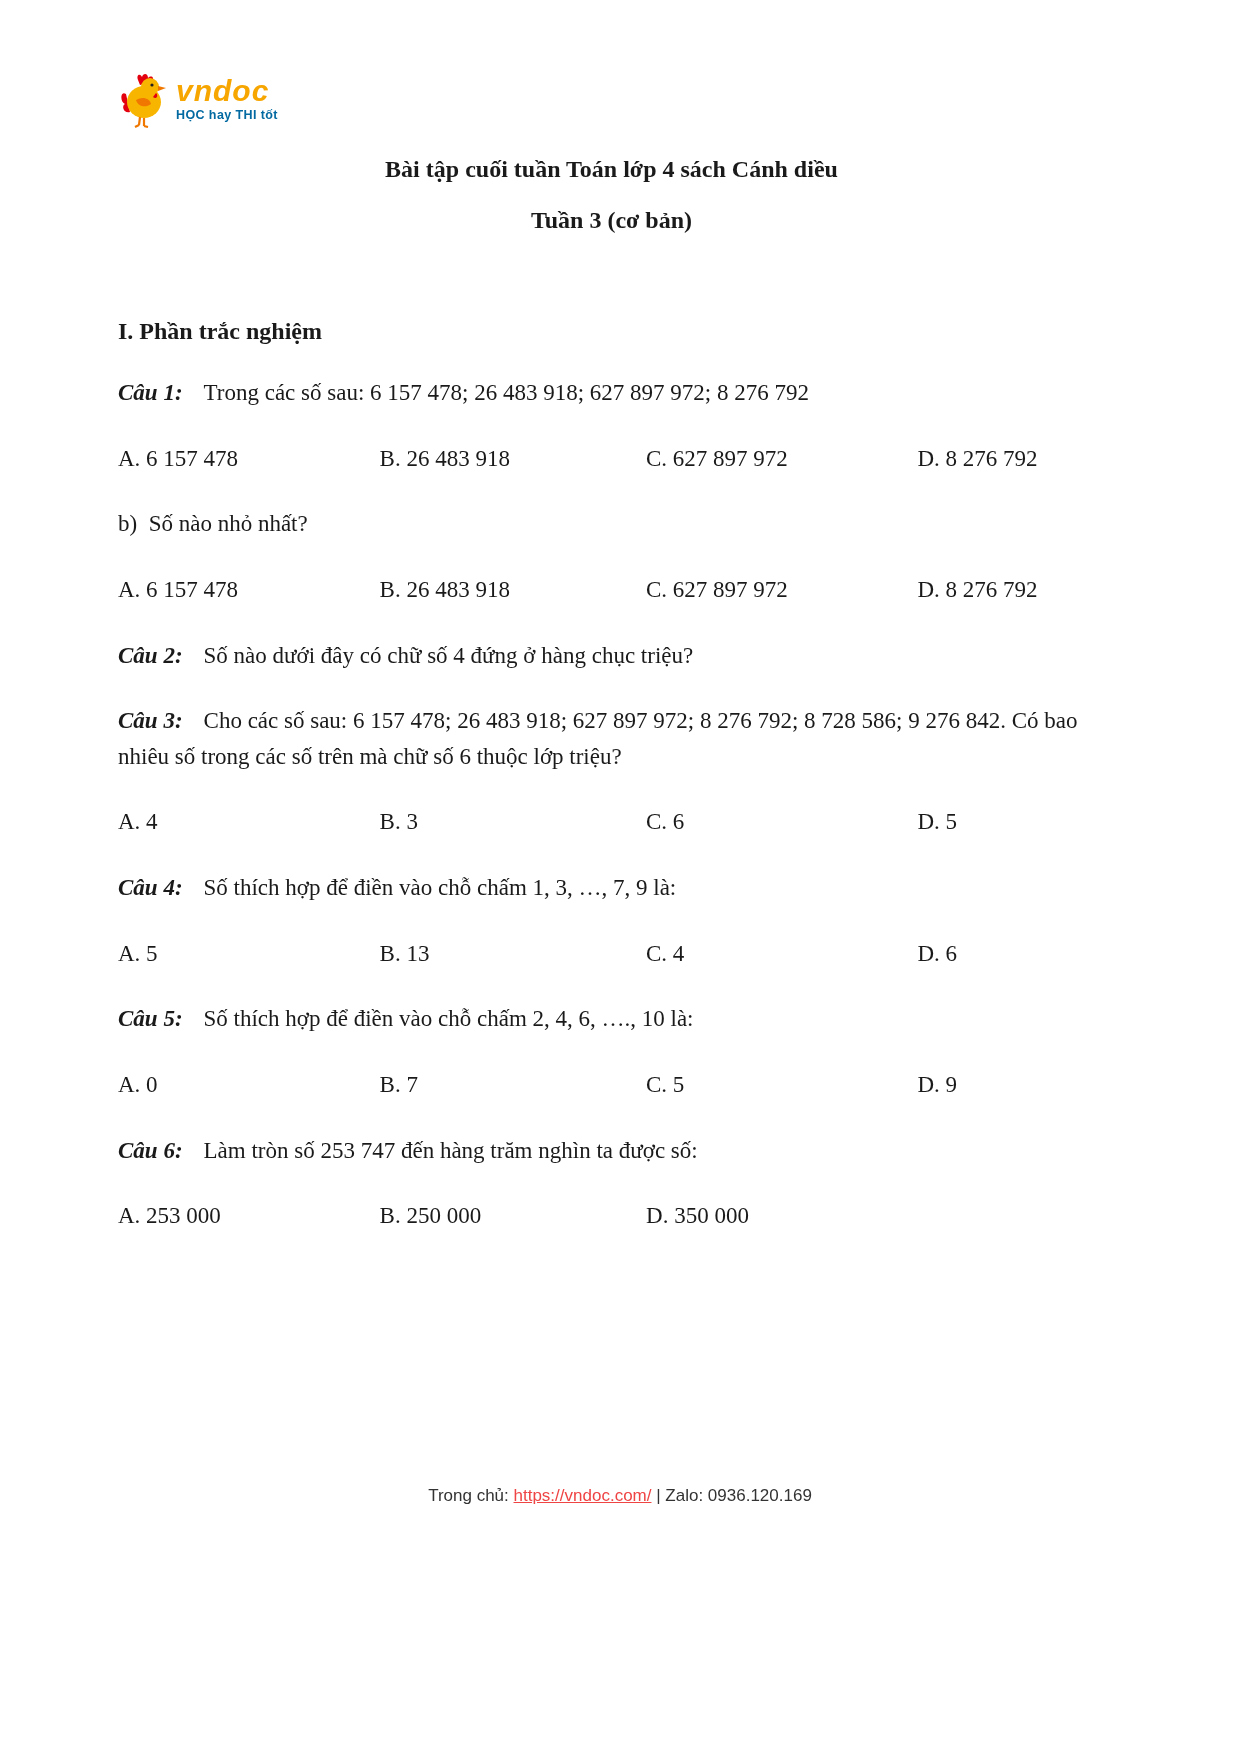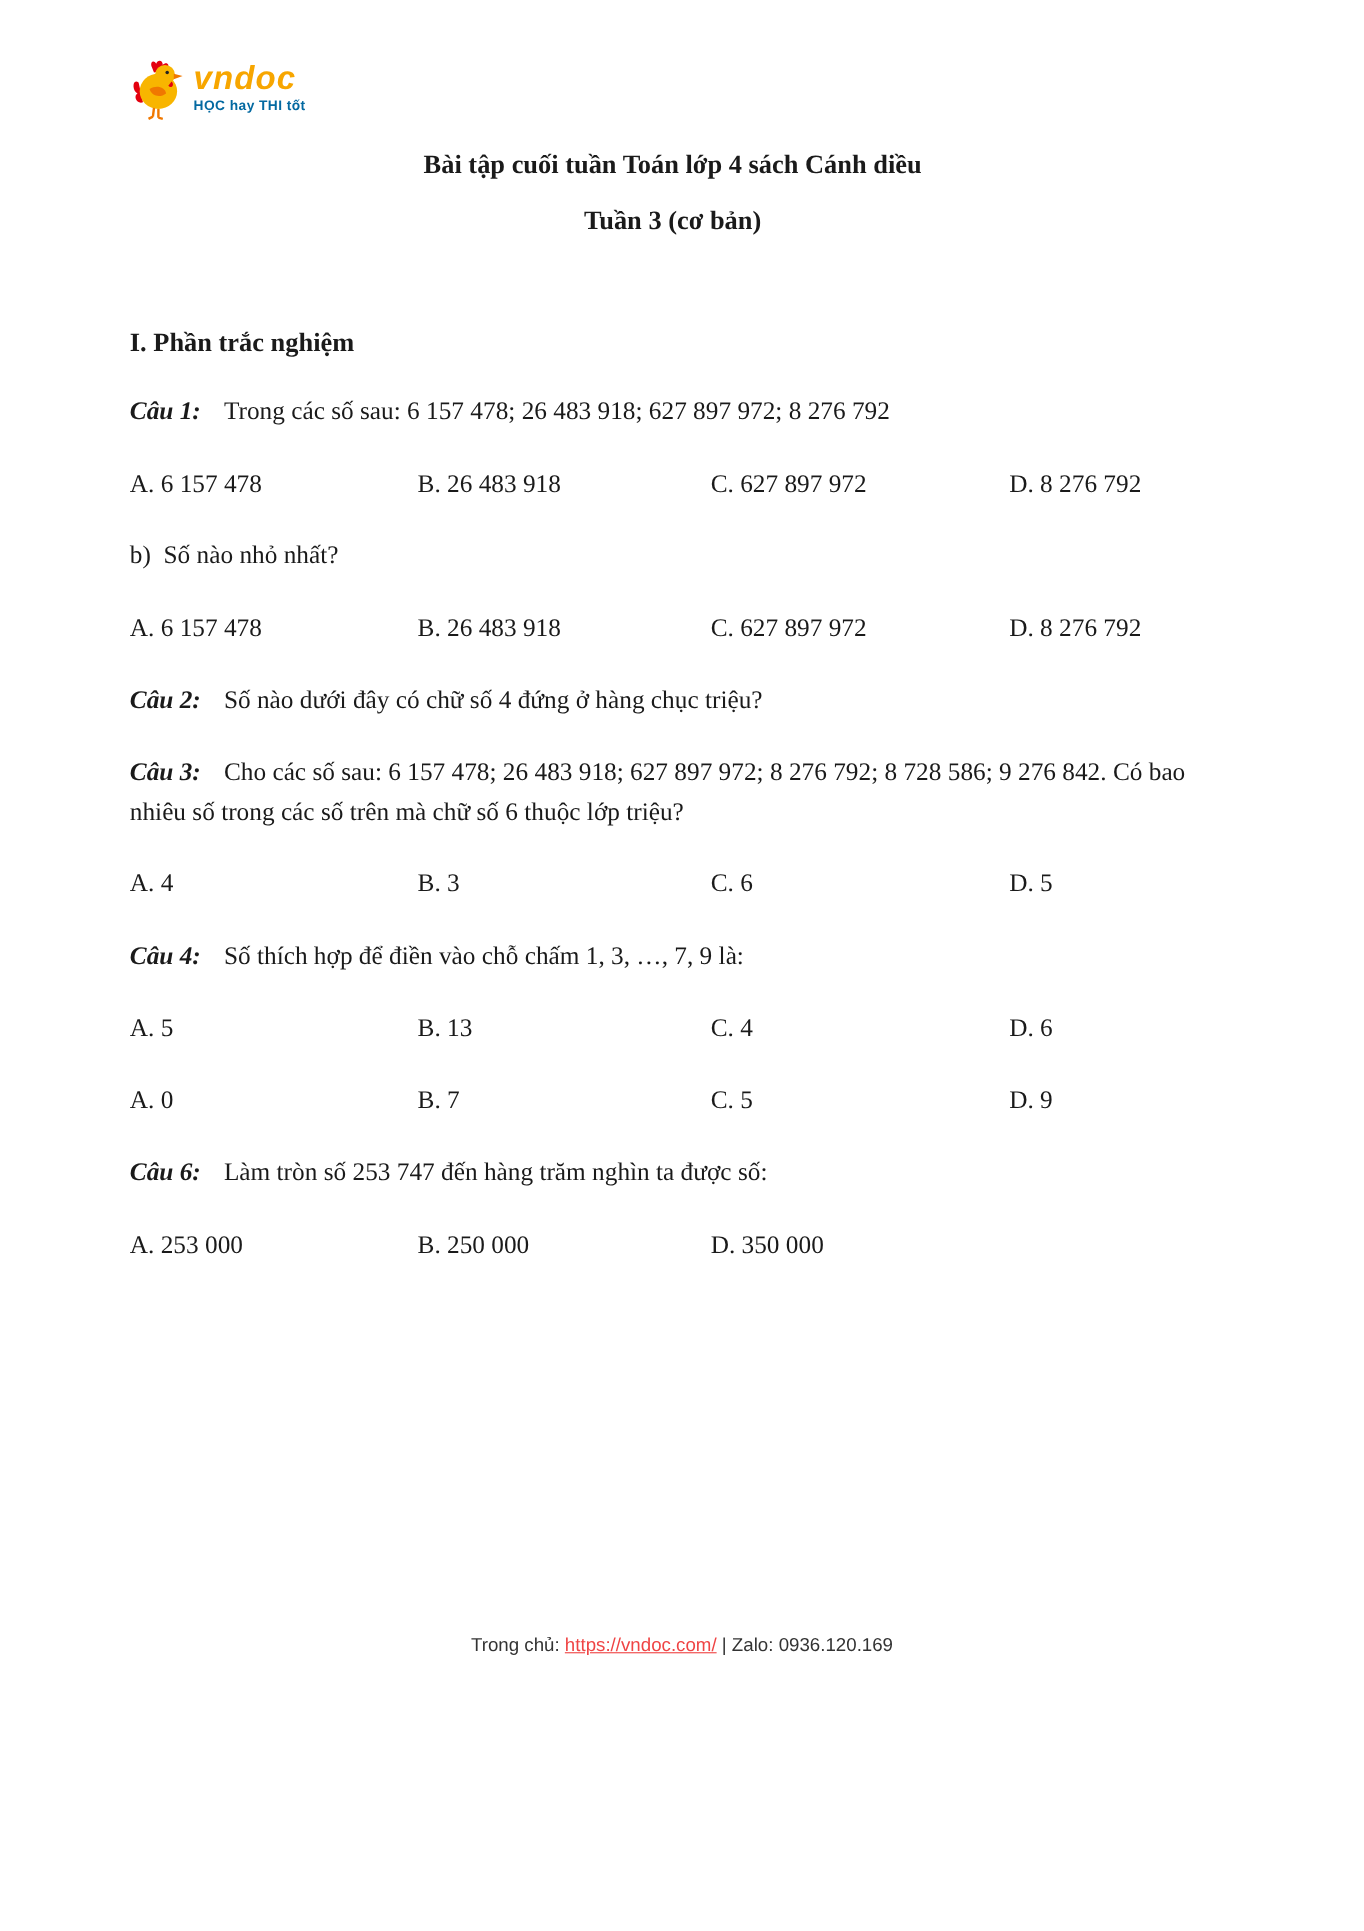--- a/index.html
+++ b/index.html
@@ -5,21 +5,21 @@
   * { margin: 0; padding: 0; box-sizing: border-box; }
   html, body { background: #ffffff; }
   .page {
     position: relative;
     width: 1240px;
     height: 1718px;
     margin: 0 auto;
     background: #ffffff;
     font-family: "Liberation Serif", serif;
     color: #1a1a1a;
-    padding: 53px 135px 0 118px;
+    padding: 72px 135px 0 118px;
     overflow: hidden;
   }
   
   .logo {
     display: flex;
     align-items: flex-start;
     gap: 6px;
     margin-bottom: 26px;
     height: 58px;
   }
@@ -163,20 +163,21 @@
 
   <p class="q"><span class="q-label">Câu 4:</span><span>Số thích hợp để điền vào chỗ chấm 1, 3, …, 7, 9 là:</span></p>
 
   <div class="opts">
     <span>A. 5</span>
     <span>B. 13</span>
     <span>C. 4</span>
     <span>D. 6</span>
   </div>
 
+  <p class="q"><span class="q-label">Câu 5:</span><span>Số thích hợp để điền vào chỗ chấm 2, 4, 6, …., 10 là:</span></p>
 
   <div class="opts">
     <span>A. 0</span>
     <span>B. 7</span>
     <span>C. 5</span>
     <span>D. 9</span>
   </div>
 
   <p class="q"><span class="q-label">Câu 6:</span><span>Làm tròn số 253 747 đến hàng trăm nghìn ta được số:</span></p>
 

